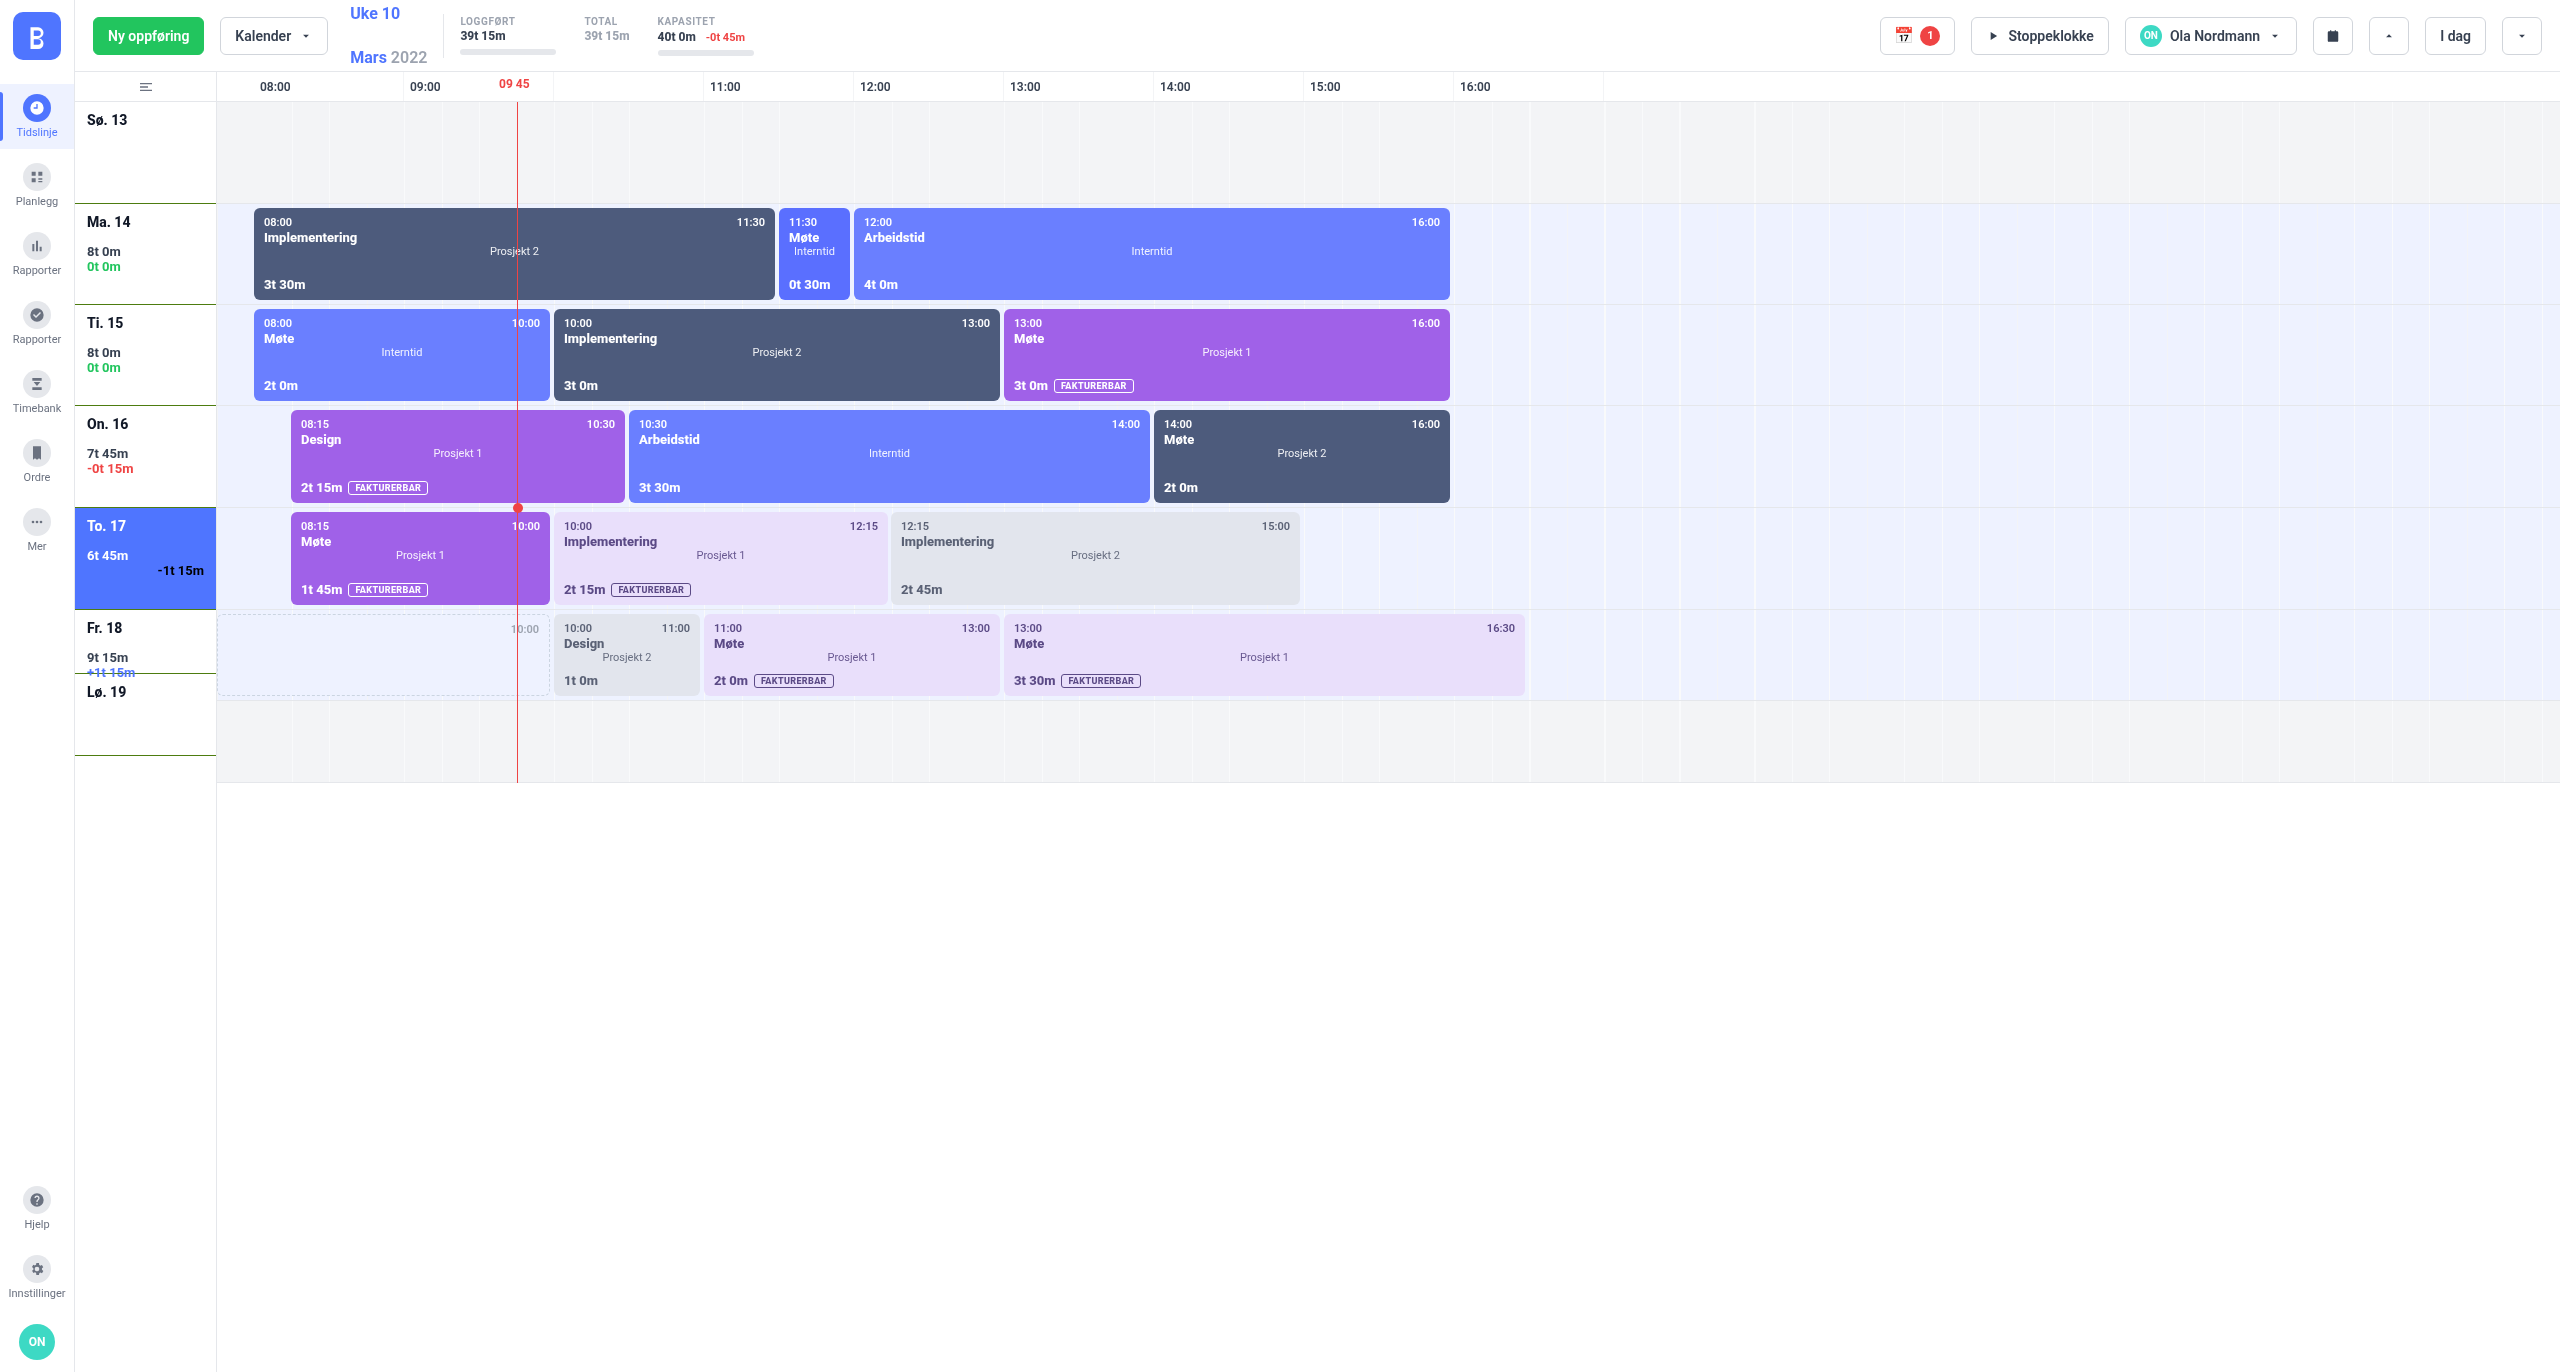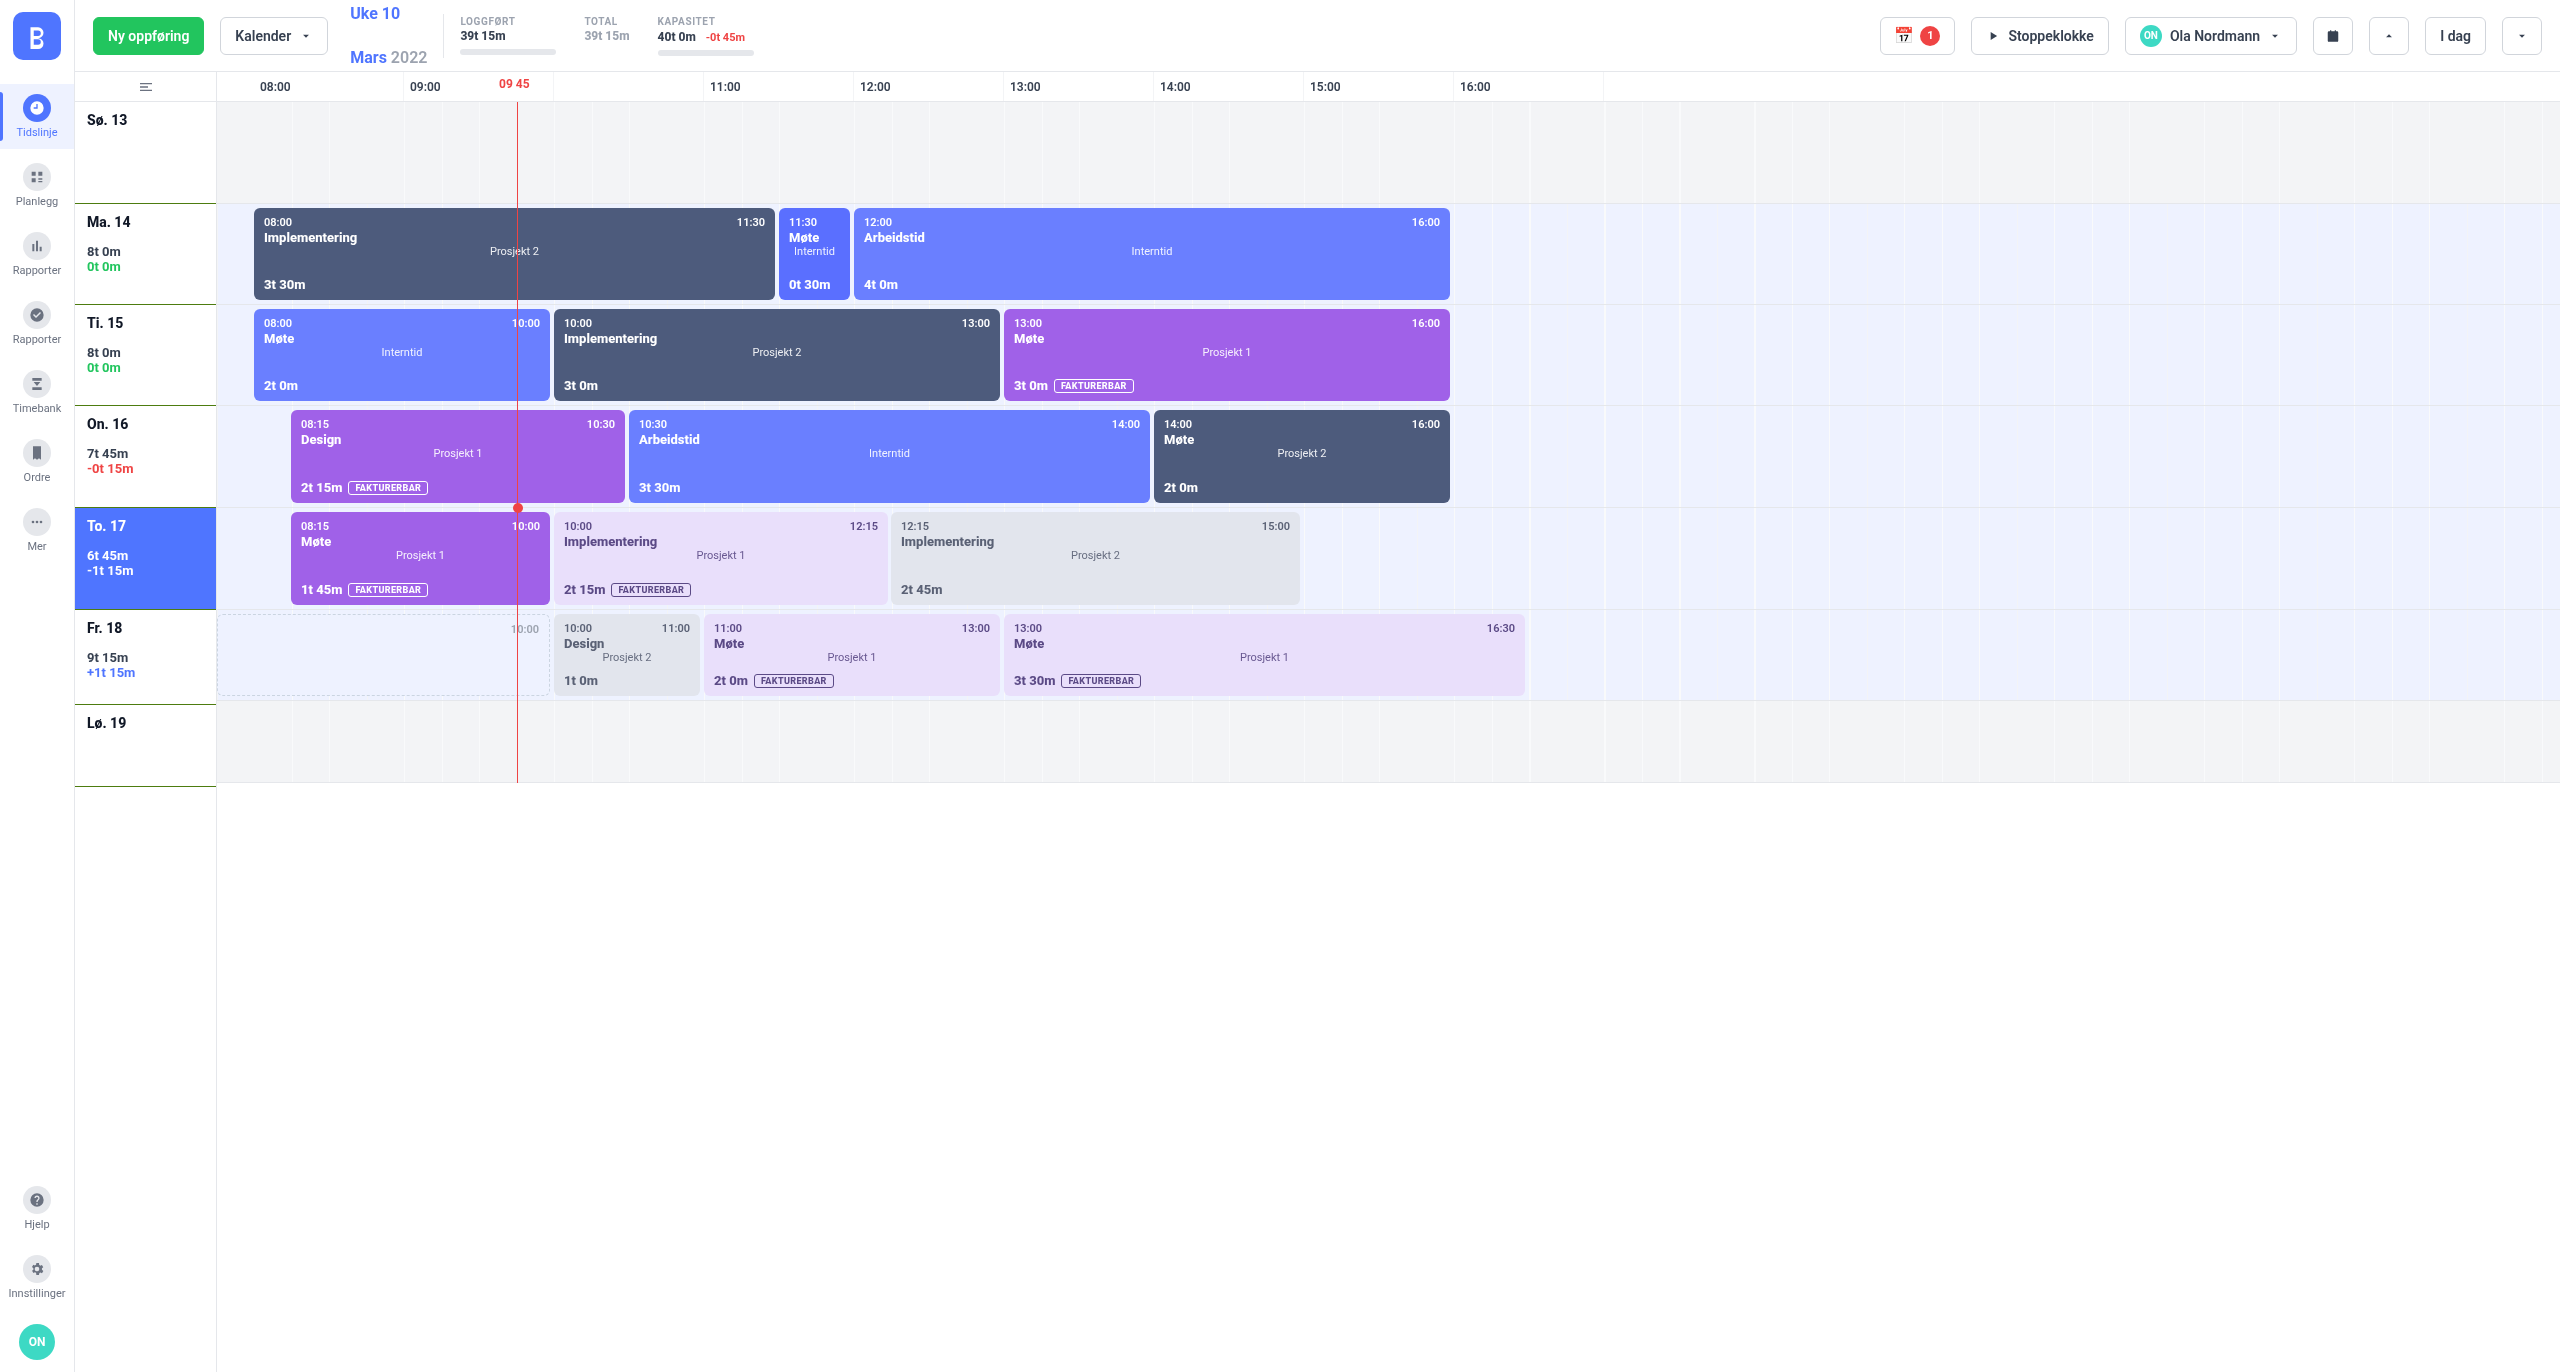--- a/index.html
+++ b/index.html
@@ -44,21 +44,21 @@
 .content { flex: 1; display: flex; overflow: hidden; }
 .day-col { width: 142px; border-right: 1px solid #e5e7eb; }
 .corner { height: 30px; border-bottom: 1px solid #e5e7eb; display: flex; align-items: center; justify-content: center; }
 .day-cell { border-bottom: 1px solid #4d7c0f; padding: 10px 12px; }
 .day-cell .dname { font-weight: 800; font-size: 14px; color: #111827; }
 .day-cell .sum { font-size: 13px; font-weight: 700; color: #374151; margin-top: 14px; }
 .day-cell .delta { font-size: 13px; font-weight: 700; }
 .delta.green { color: #22c55e; }
 .delta.red { color: #ef4444; }
 .delta.blue { color: #4f75ff; }
-.delta.white { color: #ffffff; }
+.delta.white { color: #000000; text-align: right; }
 .day-cell.current { background: #4f75ff; }
 .day-cell.current .dname, .day-cell.current .sum { color: #fff; }
 .grid-wrap { flex: 1; overflow-x: auto; position: relative; }
 .time-header { height: 30px; display: flex; border-bottom: 1px solid #e5e7eb; position: relative; background: #fff; }
 .hour-cell { width: 150px; flex-shrink: 0; border-right: 1px solid #f3f4f6; font-size: 12px; color: #374151; font-weight: 600; display: flex; align-items: center; padding-left: 6px; }
 .now-label { position: absolute; top: 5px; color: #ef4444; font-weight: 700; font-size: 12px; }
 .grid-body { position: relative; }
 .row { border-bottom: 1px solid #e5e7eb; position: relative; background-image: repeating-linear-gradient(to right, #f3f4f6 0, #f3f4f6 1px, transparent 1px, transparent 37.5px, #f9fafb 37.5px, #f9fafb 38.5px, transparent 38.5px, transparent 75px, #f9fafb 75px, #f9fafb 76px, transparent 76px, transparent 112.5px, #f9fafb 112.5px, #f9fafb 113.5px, transparent 113.5px, transparent 150px); }
 .row.off { background-color: #f3f4f6; }
 .row.worklight { background-color: #eef2ff; }
@@ -268,21 +268,21 @@
             <div class="day-cell" style="height: 102px;">
               <div class="dname">On. 16</div>
               <div class="sum">7t 45m</div>
               <div class="delta red">-0t 15m</div>
             </div>
             <div class="day-cell current" style="height: 102px;">
               <div class="dname">To. 17</div>
               <div class="sum">6t 45m</div>
               <div class="delta white">-1t 15m</div>
             </div>
-            <div class="day-cell" style="height: 95px;">
+            <div class="day-cell" style="height: 64px;">
               <div class="dname">Fr. 18</div>
               <div class="sum">9t 15m</div>
               <div class="delta blue">+1t 15m</div>
             </div>
             <div class="day-cell" style="height: 82px;">
               <div class="dname">Lø. 19</div>
             </div>
           </div>
       </div>
       <div class="grid-wrap">

